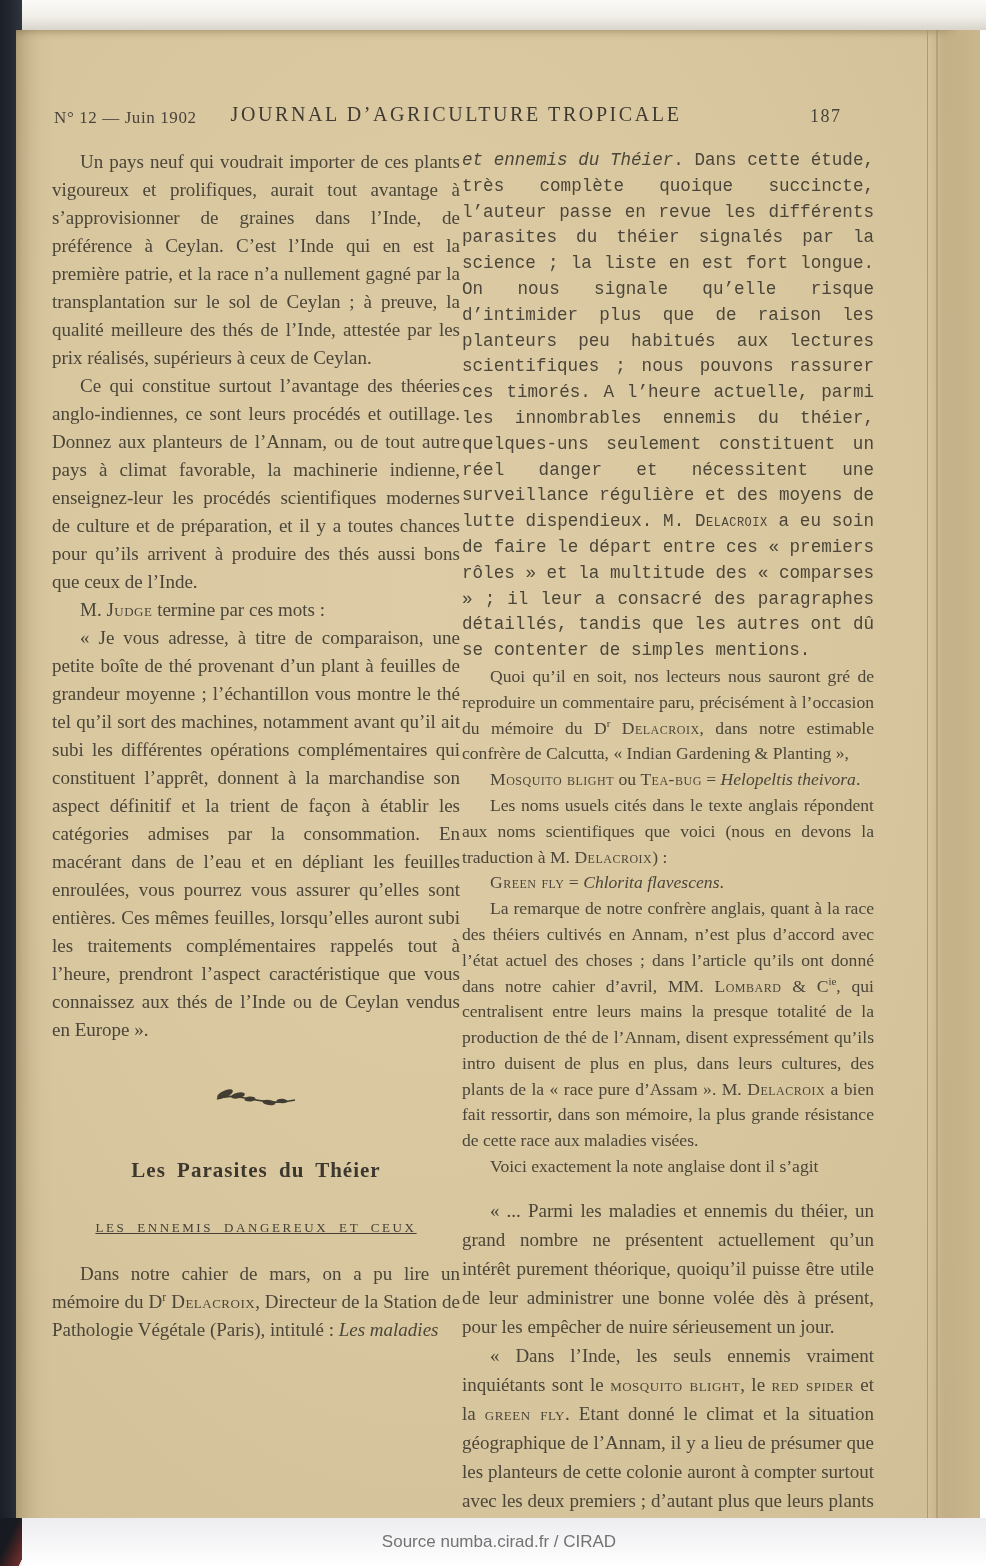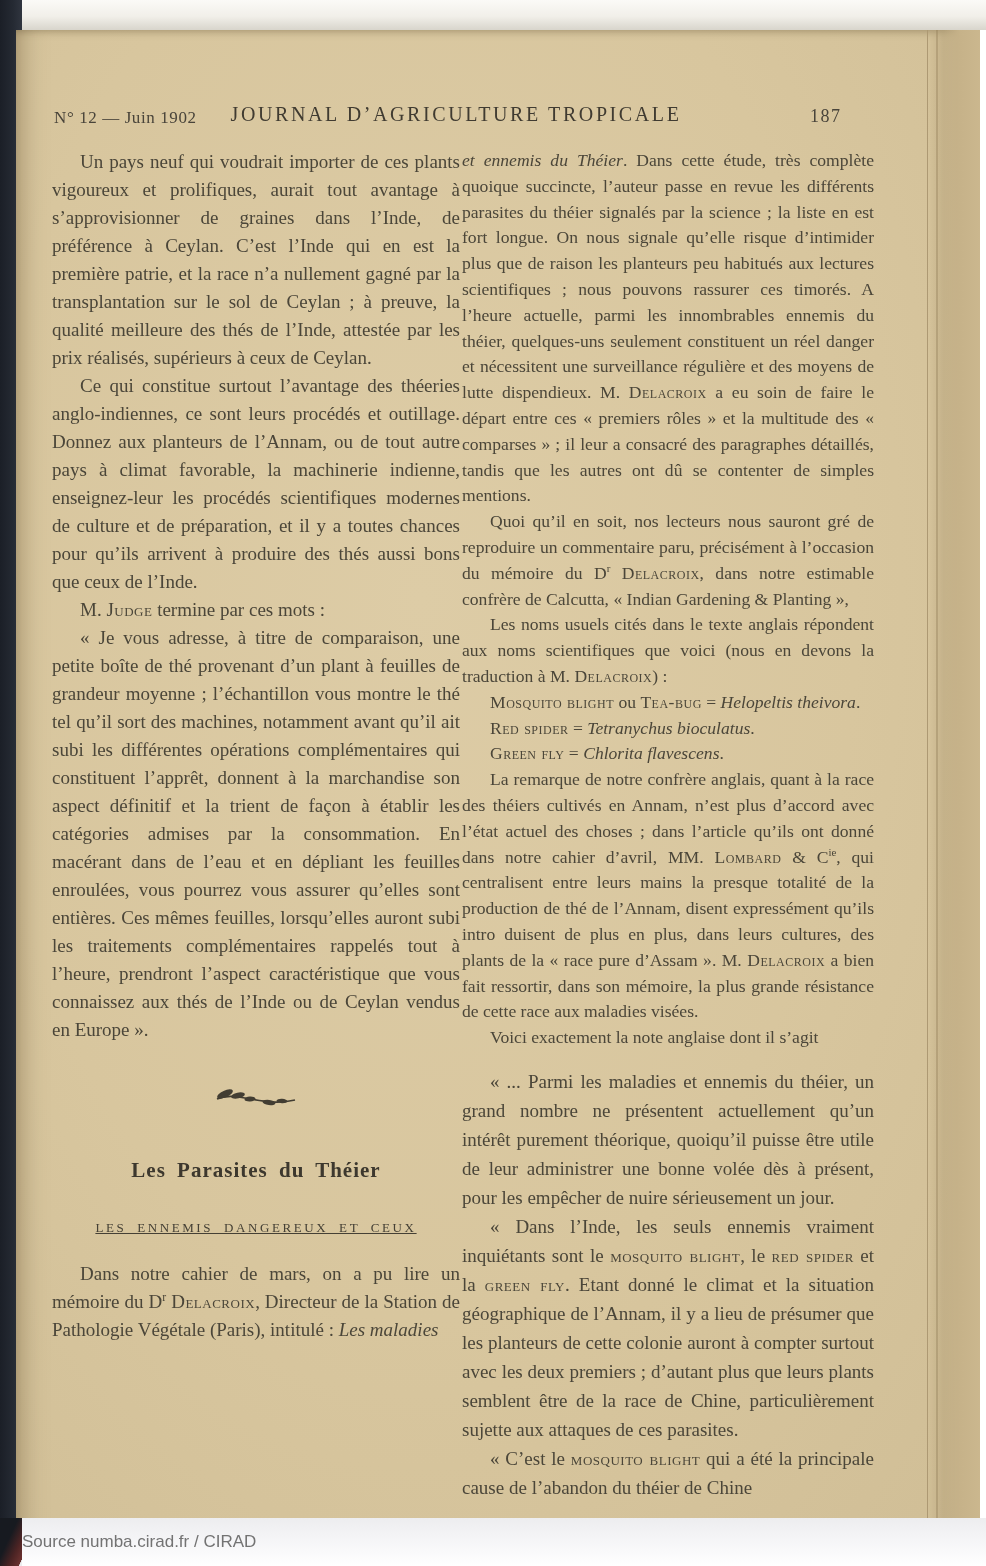--- a/index.html
+++ b/index.html
@@ -46,21 +46,21 @@
   .pageno{
     position:absolute;left:794px;top:76px;font-size:18px;color:#49443a;letter-spacing:1.5px;
   }
   
   .col{
     position:absolute;text-align:justify;color:#4b4639;
   }
   .left-col{left:36px;top:118px;width:408px;font-size:19px;line-height:28px;}
   .right-col{left:446px;top:118px;width:412px;font-size:17.6px;line-height:25.8px;}
   .col p{margin:0;text-indent:28px;}
-  .col p.p-noindent{text-indent:0;}
+  .col p.p-noindent{text-indent:0;font-family:Liberation Mono, monospace;}
   .col p.p-small{font-size:16.6px;line-height:24px;margin-top:4px;}
   .right-col p.p-large{font-size:19px;line-height:29px;}
   .right-col p.mt-gap{margin-top:16px;}
   .s-sc{font-variant:small-caps;letter-spacing:.5px;}
   .s-i{font-style:italic;}
   .col sup{font-size:.62em;vertical-align:super;line-height:0;}
   
   .ornament{width:86px;margin:42px auto 36px;text-align:center;}
   .sec-title{
     margin:0 0 30px;font-size:21px;font-weight:bold;text-align:center;
@@ -70,21 +70,21 @@
     text-align:center;font-size:13px;letter-spacing:2.6px;word-spacing:5px;
     color:#454035;margin:0 0 18px;text-indent:0;text-decoration:underline;
   }
   .sec-sub.sub2{margin-bottom:26px;}
   
   .source-bar{
     position:absolute;left:22px;top:1518px;width:964px;height:48px;
     background:linear-gradient(180deg,#ededef 0%,#f4f4f6 40%,#ffffff 100%);
     font-family:"Liberation Sans","DejaVu Sans",sans-serif;
     font-size:17px;color:#737373;
-    display:flex;align-items:center;justify-content:flex-start;
+    display:flex;align-items:center;justify-content:center;
     padding-right:10px;box-sizing:border-box;
   }
   .book-corner{
     position:absolute;left:0;top:1518px;width:30px;height:48px;
     background:linear-gradient(115deg,#171a20 0%,#171a20 35%,#4d2424 60%,#6b3230 78%,#ededef 79%);
   }
 </style>
 </head>
 <body>
 
@@ -123,23 +123,22 @@
 
       <div>
           <p><span>Dans notre cahier de mars, on a pu lire un mémoire du D</span><sup>r</sup><span> </span><span class="s-sc">Delacroix</span><span>, Directeur de la Station de Pathologie Végétale (Paris), intitulé : </span><span class="s-i">Les maladies</span></p>
         </div>
     </div>
 
     <div class="col right-col">
       <div>
           <p class="p-noindent"><span class="s-i">et ennemis du Théier</span><span>. Dans cette étude, très complète quoique succincte, l’auteur passe en revue les différents parasites du théier signalés par la science ; la liste en est fort longue. On nous signale qu’elle risque d’intimider plus que de raison les planteurs peu habitués aux lectures scientifiques ; nous pouvons rassurer ces timorés. A l’heure actuelle, parmi les innombrables ennemis du théier, quelques-uns seulement constituent un réel danger et nécessitent une surveillance régulière et des moyens de lutte dispendieux. M. </span><span class="s-sc">Delacroix</span><span> a eu soin de faire le départ entre ces « premiers rôles » et la multitude des « comparses » ; il leur a consacré des paragraphes détaillés, tandis que les autres ont dû se contenter de simples mentions.</span></p>
           <p><span>Quoi qu’il en soit, nos lecteurs nous sauront gré de reproduire un commentaire paru, précisément à l’occasion du mémoire du D</span><sup>r</sup><span> </span><span class="s-sc">Delacroix</span><span>, dans notre estimable confrère de Calcutta, « Indian Gardening &amp; Planting »,</span></p>
+          <p><span class="s-sc">Mosquito blight</span><span> ou </span><span class="s-sc">Tea-bug</span><span> = </span><span class="s-i">Helopeltis theivora</span><span>.</span></p>
           <p><span>Les noms usuels cités dans le texte anglais répondent aux noms scientifiques que voici (nous en devons la traduction à M. </span><span class="s-sc">Delacroix</span><span>) :</span></p>
-          <p><span class="s-sc">Mosquito blight</span><span> ou </span><span class="s-sc">Tea-bug</span><span> = </span><span class="s-i">Helopeltis theivora</span><span>.</span></p>
-          <p><span class="s-sc">Red spider</span><span> = </span><span class="s-i">Tetranychus bioculatus</span><span>.</span></p>
           <p><span class="s-sc">Green fly</span><span> = </span><span class="s-i">Chlorita flavescens</span><span>.</span></p>
           <p><span>La remarque de notre confrère anglais, quant à la race des théiers cultivés en Annam, n’est plus d’accord avec l’état actuel des choses ; dans l’article qu’ils ont donné dans notre cahier d’avril, MM. </span><span class="s-sc">Lombard</span><span> &amp; C</span><sup>ie</sup><span>, qui centralisent entre leurs mains la presque totalité de la production de thé de l’Annam, disent expressément qu’ils intro duisent de plus en plus, dans leurs cultures, des plants de la « race pure d’Assam ». M. </span><span class="s-sc">Delacroix</span><span> a bien fait ressortir, dans son mémoire, la plus grande résistance de cette race aux maladies visées.</span></p>
           <p><span>Voici exactement la note anglaise dont il s’agit</span></p>
           <p class="p-large mt-gap"><span>« ... Parmi les maladies et ennemis du théier, un grand nombre ne présentent actuellement qu’un intérêt purement théorique, quoiqu’il puisse être utile de leur administrer une bonne volée dès à présent, pour les empêcher de nuire sérieusement un jour.</span></p>
           <p class="p-large"><span>« Dans l’Inde, les seuls ennemis vraiment inquiétants sont le </span><span class="s-sc">mosquito blight</span><span>, le </span><span class="s-sc">red spider</span><span> et la </span><span class="s-sc">green fly</span><span>. Etant donné le climat et la situation géographique de l’Annam, il y a lieu de présumer que les planteurs de cette colonie auront à compter surtout avec les deux premiers ; d’autant plus que leurs plants semblent être de la race de Chine, particulièrement sujette aux attaques de ces parasites.</span></p>
           <p class="p-large"><span>« C’est le </span><span class="s-sc">mosquito blight</span><span> qui a été la principale cause de l’abandon du théier de Chine</span></p>
         </div>
     </div>
   </div>
 

